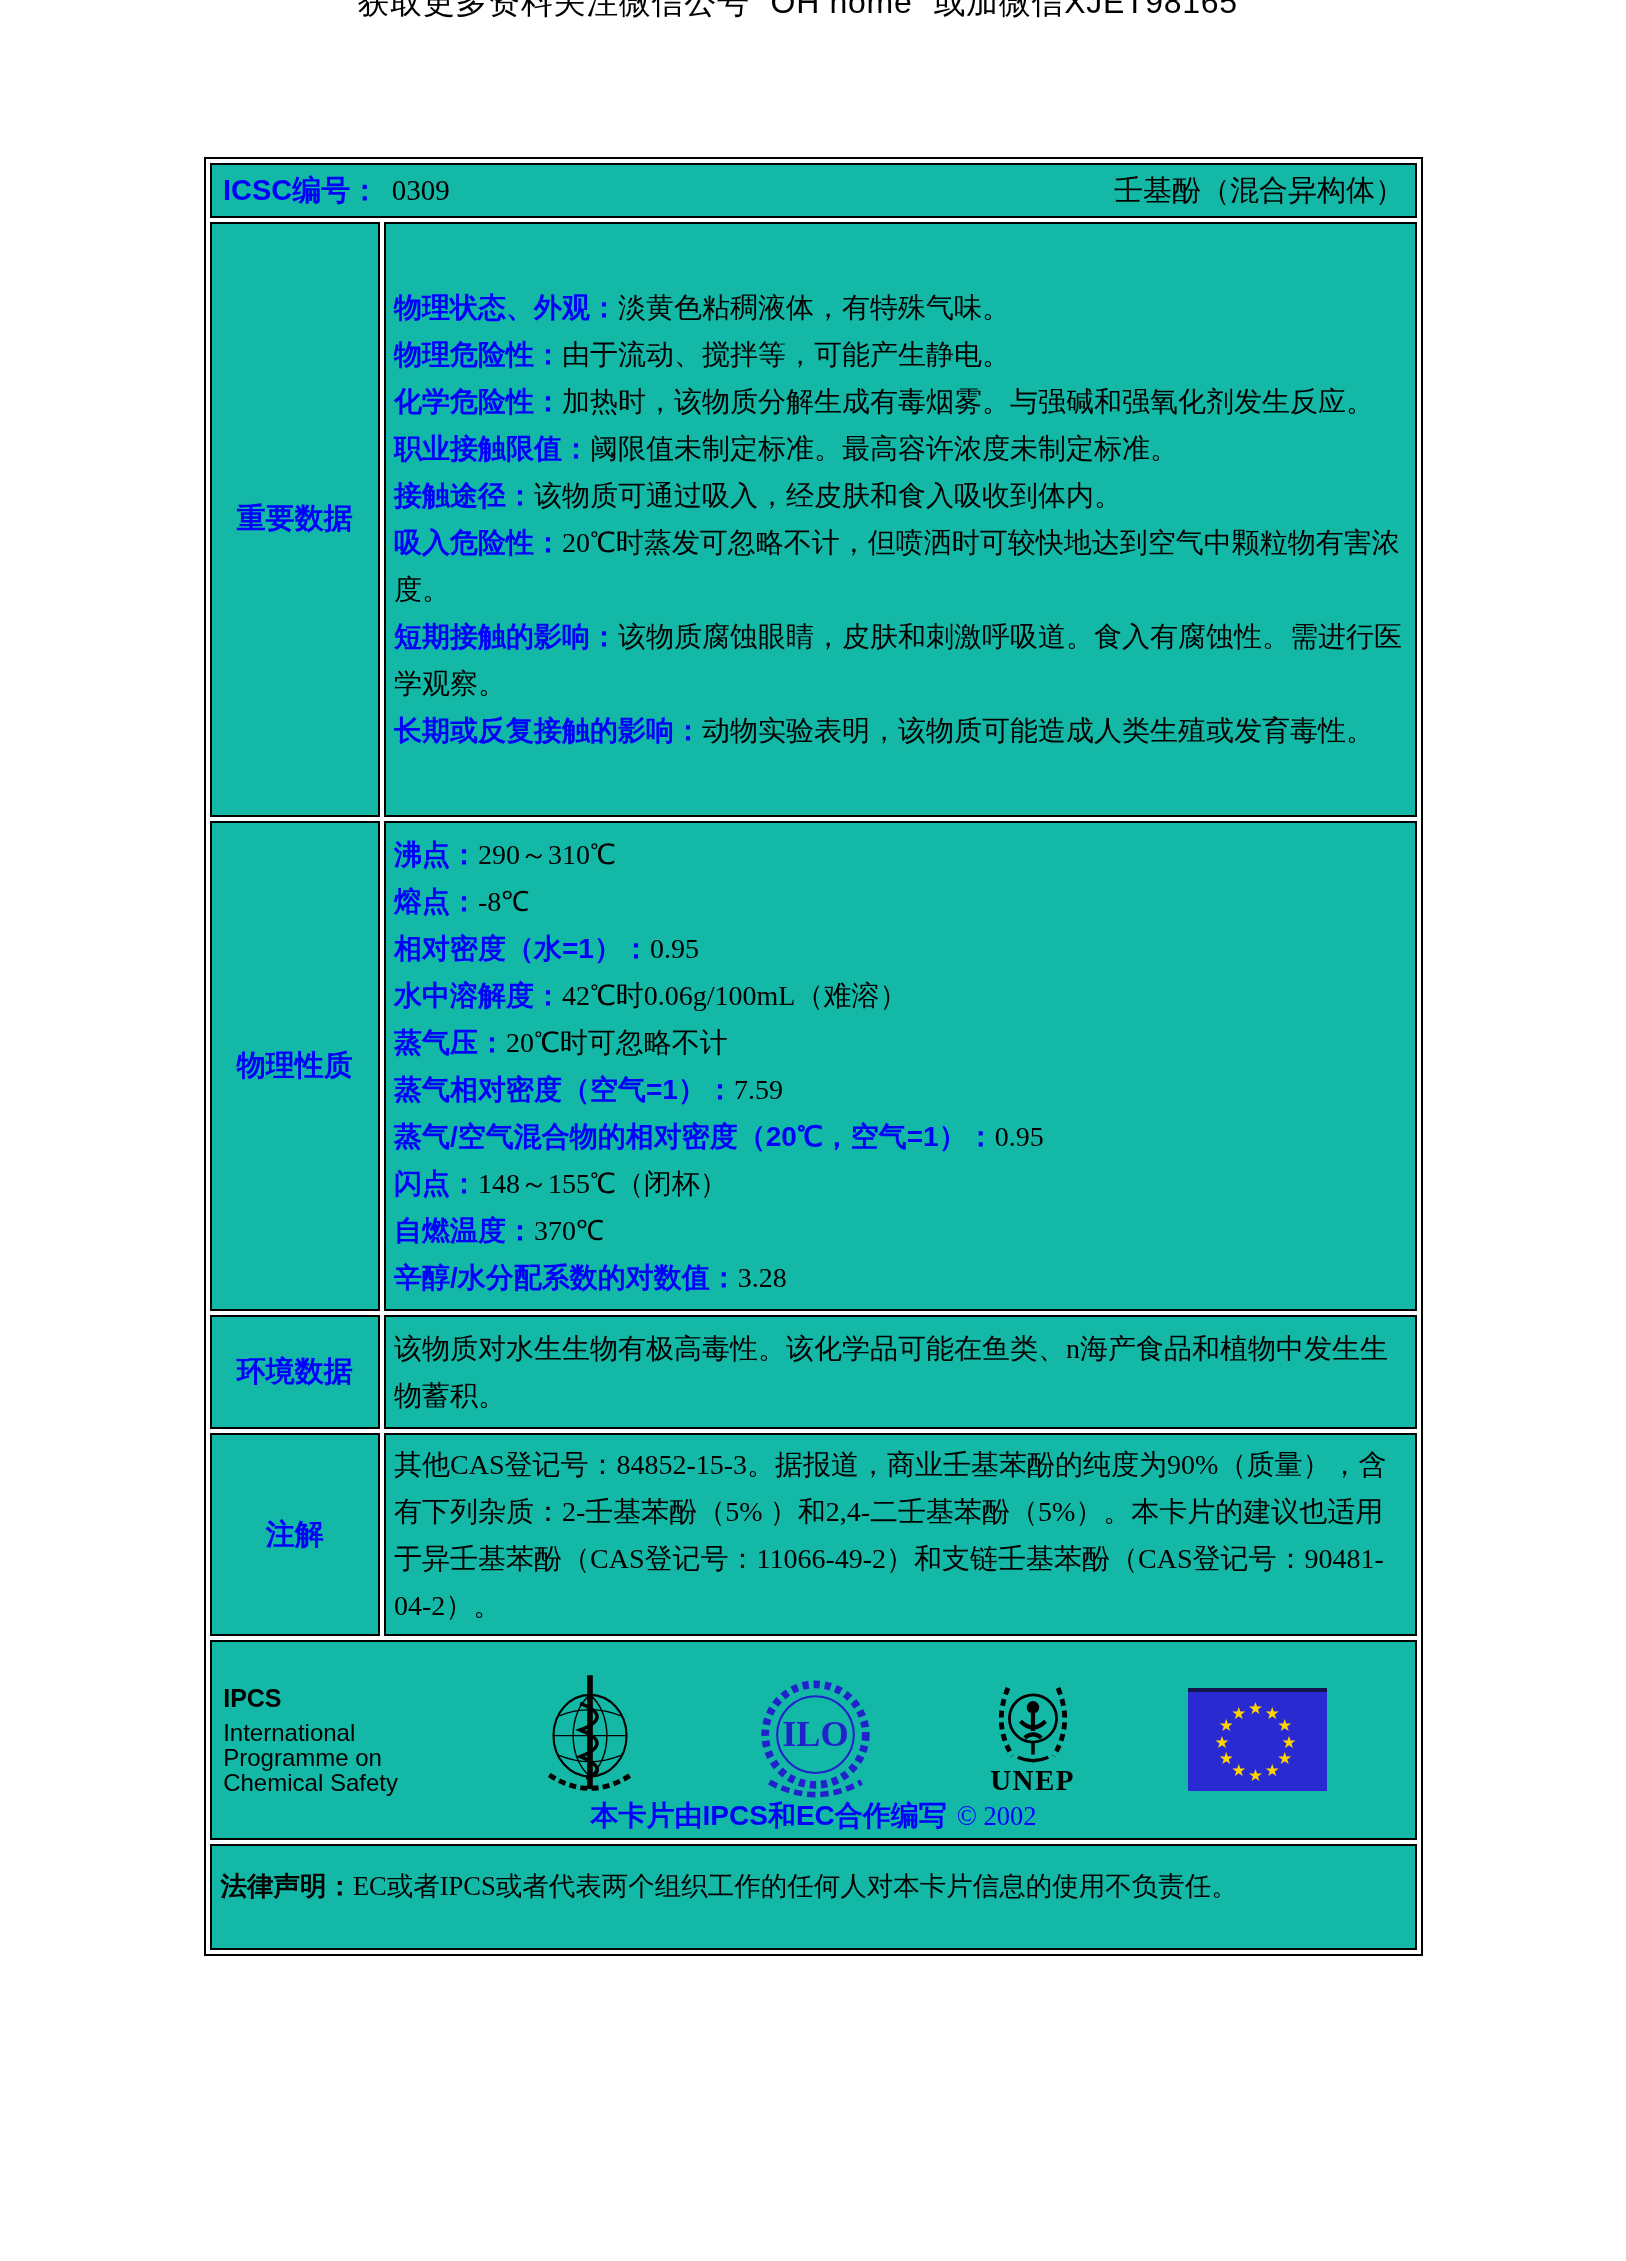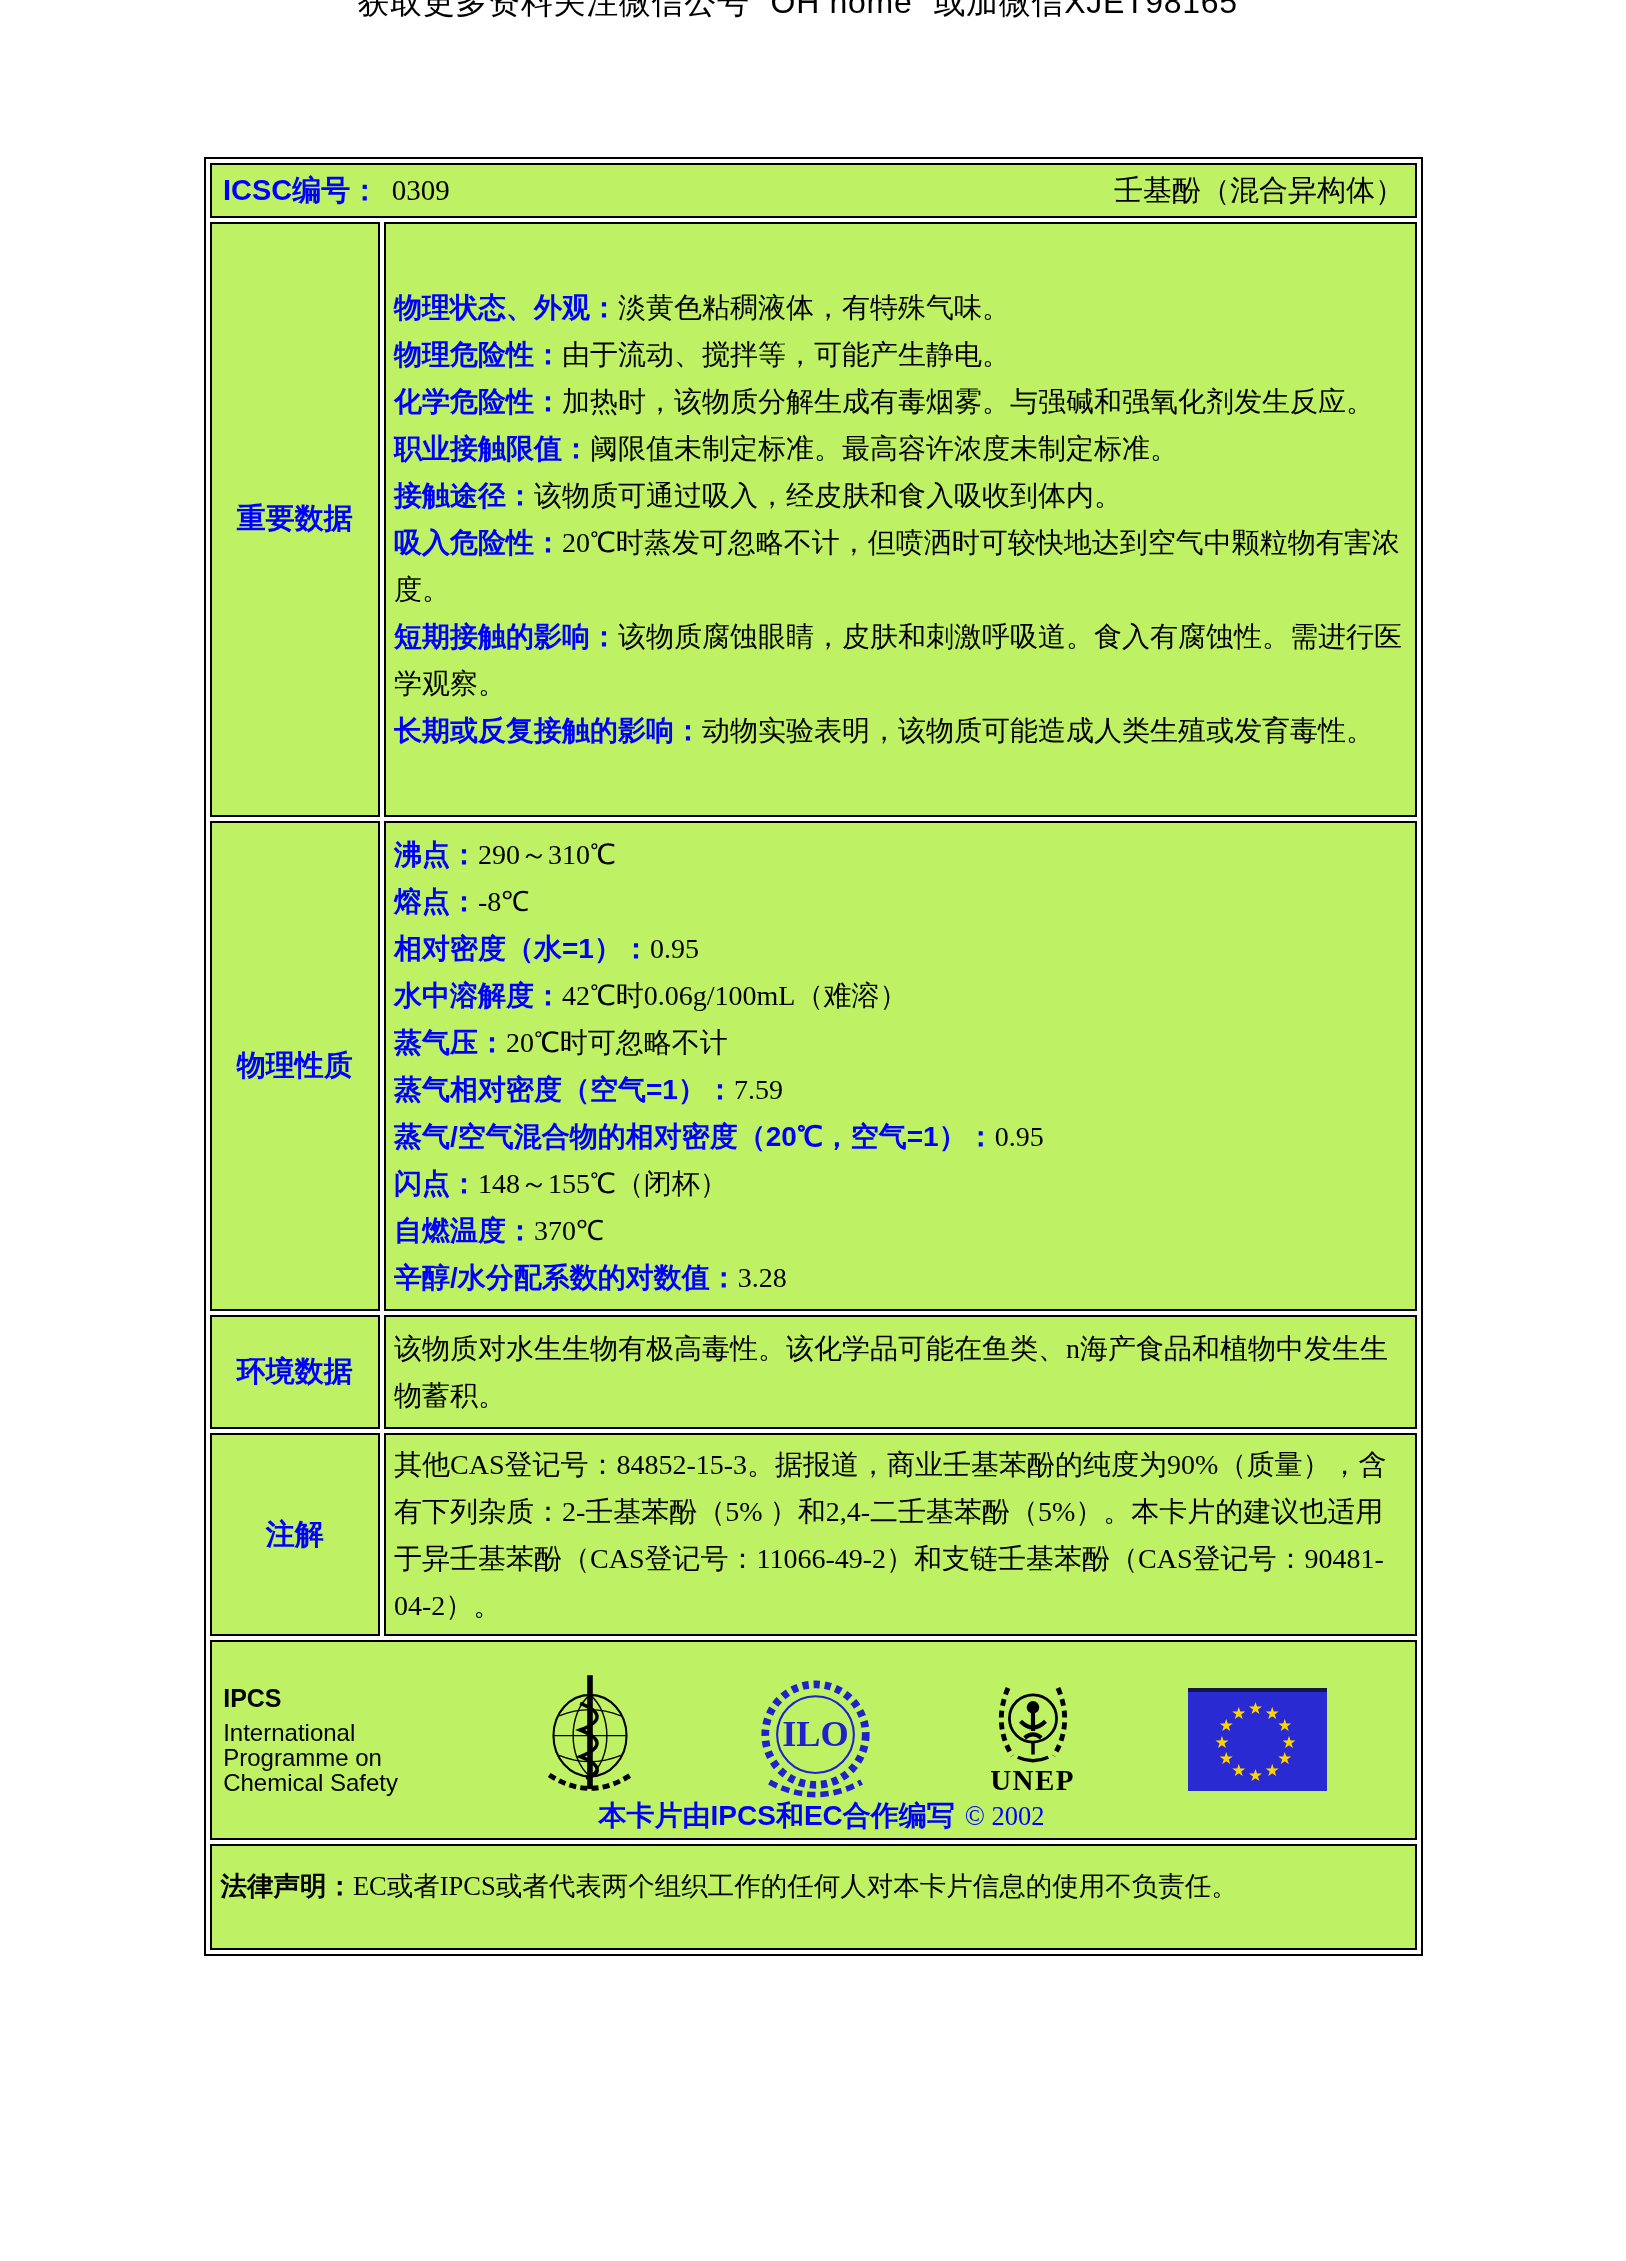--- a/index.html
+++ b/index.html
@@ -16,21 +16,21 @@
   .main-title {
     position:absolute; top:57px; left:0; width:100%; text-align:center;
     font-size:50px; font-weight:bold; color:#ff0000; letter-spacing:8.4px;
     font-family:"DejaVu Serif", serif;
   }
   table.card {
     position:absolute; left:204px; top:157px; width:1219px;
     border-collapse:separate; border-spacing:4.2px;
     border:2.8px solid #000; background:#fff;
   }
-  td { border:2.1px solid #000; background:#bef264; vertical-align:middle; }
+  td { border:2.1px solid #000; background:#14b8a6; vertical-align:middle; }
   .label-cell {
     width:160px; text-align:center;
     font-family:"Liberation Sans", sans-serif; font-weight:bold;
     color:#0000ff; font-size:29px; padding:2.8px;
   }
   .content-cell {
     font-size:28px; line-height:47px; color:#000;
     padding:5.6px 9.8px 5.6px 8.4px;
     margin-top:40px;
   }
@@ -61,21 +61,21 @@
   .ipcs-block { font-family:"Liberation Sans", sans-serif; color:#000; width:202px; }
   .ipcs-title { font-size:25px; font-weight:bold; margin-bottom:7px; }
   .ipcs-line  { font-size:24px; line-height:25px; }
   .unep-block { text-align:center; }
   .unep-word  { font-family:"Liberation Serif", serif; font-weight:bold; font-size:29px; letter-spacing:1.4px; margin-top:-4.2px; }
   .eu-flag {
     width:139px; height:103px; background:#2a2ad2;
     border-top:4.2px solid #15154d; box-sizing:border-box;
   }
   .logos-caption {
-    position:absolute; bottom:2.8px; left:8px; width:100%; text-align:center;
+    position:absolute; bottom:2.8px; left:0; width:100%; text-align:center;
     color:#0000ff; font-weight:bold; font-size:28px;
     font-family:"Liberation Sans", sans-serif;
   }
   .caption-year { font-weight:normal; font-family:"Liberation Serif", serif; font-size:26.5px; margin-left:9.8px; }
 </style>
 </head>
 <body>
 
 <div class="page">
 

